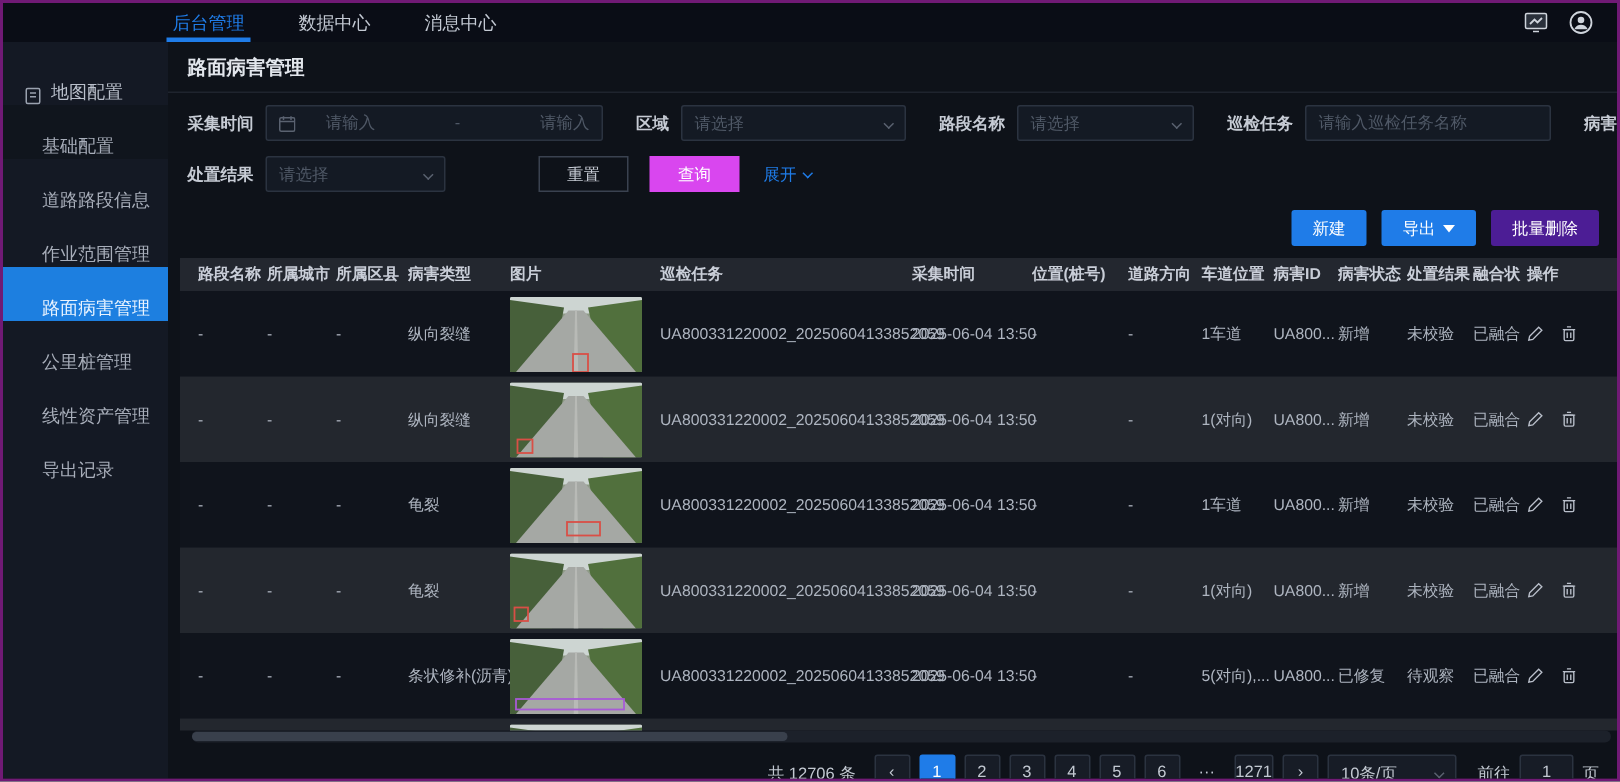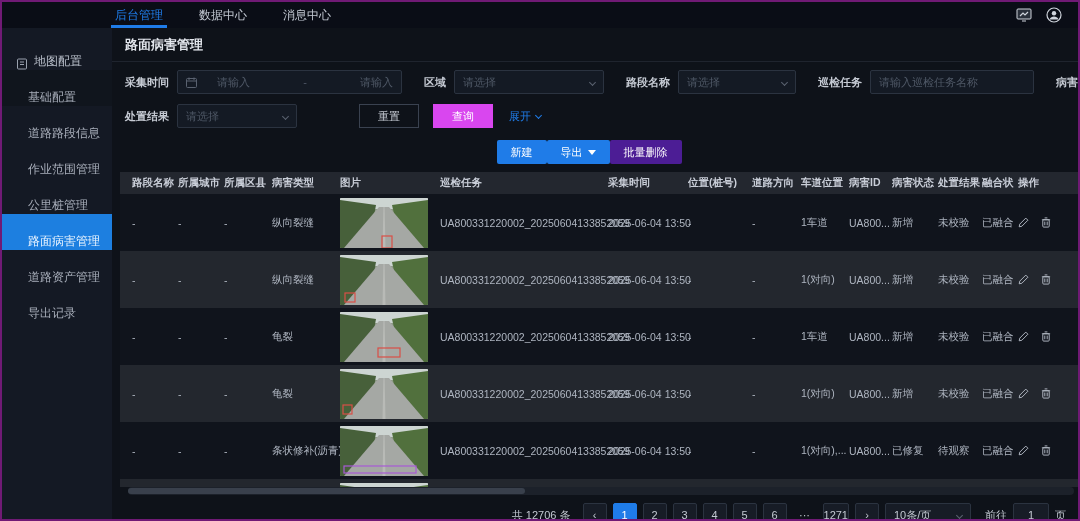--- a/index.html
+++ b/index.html
@@ -48,21 +48,21 @@
   .fbox.task { width:164px;justify-content:flex-end; }
   .fbox.task input { width:100%; }
   .cal-icon { color:#5a6270; display:inline-flex; margin-right:4px; }
   .btn { height:24px; border-radius:0; font-size:11px; padding:4px 18px; cursor:pointer; border:1px solid transparent; font-family:inherit; }
   .btn.ghost { background:transparent; border-color:#3a4250; color:#c6cbd4; margin-left:40px; }
   .btn.primary { background:#d946ef; color:#fff; margin-left:14px; }
   .link-expand { margin-left:16px; font-size:11px; color:#1f7ce8; display:inline-flex; align-items:center; gap:5px; cursor:pointer; }
   .link-expand .chev { margin-top:-2px; }
 
   
-  .toolbar { display:flex; justify-content:center; padding:2px 12px 8px 0; }
+  .toolbar { display:flex; justify-content:flex-end; gap:10px; padding:2px 12px 8px 0; }
   .tbtn { height:24px; border:none; border-radius:2px; font-size:11px; padding:0 14px; color:#fff; cursor:pointer; font-family:inherit; display:inline-flex; align-items:center; gap:5px; }
   .tbtn.blue { background:#1f7ce8; }
   .tbtn.red { background:#4c1d95; }
   .caret { width:0; height:0; border-left:4px solid transparent; border-right:4px solid transparent; border-top:5px solid #fff; display:inline-block; }
 
   
   .table-wrap { margin-left:8px; }
   .tgrid { display:grid; grid-template-columns:46px 46px 48px 68px 100px 168px 80px 64px 49px 48px 43px 46px 44px 36px 50px; align-items:center; padding-left:12px; }
   .thead { background:#23272f; height:22px; }
   .th { font-size:10.5px; font-weight:bold; color:#c9ced8; white-space:nowrap; overflow:hidden; }
@@ -132,28 +132,28 @@
         </div>
         <div class="side-item lvl1 subtle">
           <span>基础配置</span>
         </div>
         <div class="side-item lvl1">
           <span>道路路段信息</span>
         </div>
         <div class="side-item lvl1">
           <span>作业范围管理</span>
         </div>
+        <div class="side-item lvl1 active">
+          <span>路面病害管理</span>
+        </div>
         <div class="side-item lvl1">
           <span>公里桩管理</span>
         </div>
-        <div class="side-item lvl1 active">
-          <span>路面病害管理</span>
-        </div>
         <div class="side-item lvl1">
-          <span>道路资产管理</span>
+          <span>线性资产管理</span>
         </div>
         <div class="side-item lvl1">
           <span>导出记录</span>
         </div>
       </aside>
 
     <main class="content">
 
       <div class="page-title-bar">
         <span class="page-title">路面病害管理</span>
@@ -428,21 +428,21 @@
         <polygon points="88,2 52,7 62,50 88,50" fill="#51703d"></polygon>
         <polygon points="39,9 49,9 84,50 4,50" fill="#a5a8a4"></polygon>
         <polygon points="43.4,9 44.6,9 45.5,50 42.5,50" fill="#b8bab6"></polygon>
         <rect class="det-box" fill="none" stroke-width="1.2" x="4" y="40" width="72" height="7" stroke="#a85ad6"></rect>
       </svg>
     </div>
     <div class="td">UA800331220002_20250604133852059</div>
     <div class="td">2025-06-04 13:50</div>
     <div class="td">-</div>
     <div class="td">-</div>
-    <div class="td">1(对向),...</div>
+    <div class="td">5(对向),...</div>
     <div class="td">UA800...</div>
     <div class="td">已修复</div>
     <div class="td">待观察</div>
     <div class="td">已融合</div>
     <div class="td ops">
       <span>
         <svg width="11" height="11" viewBox="0 0 12 12">
                     <path d="M8.5 1.2 L10.8 3.5 L4.2 10.1 L1.3 10.7 L1.9 7.8 Z" fill="none" stroke="currentColor" stroke-width="1"></path>
                   </svg>
       </span>

